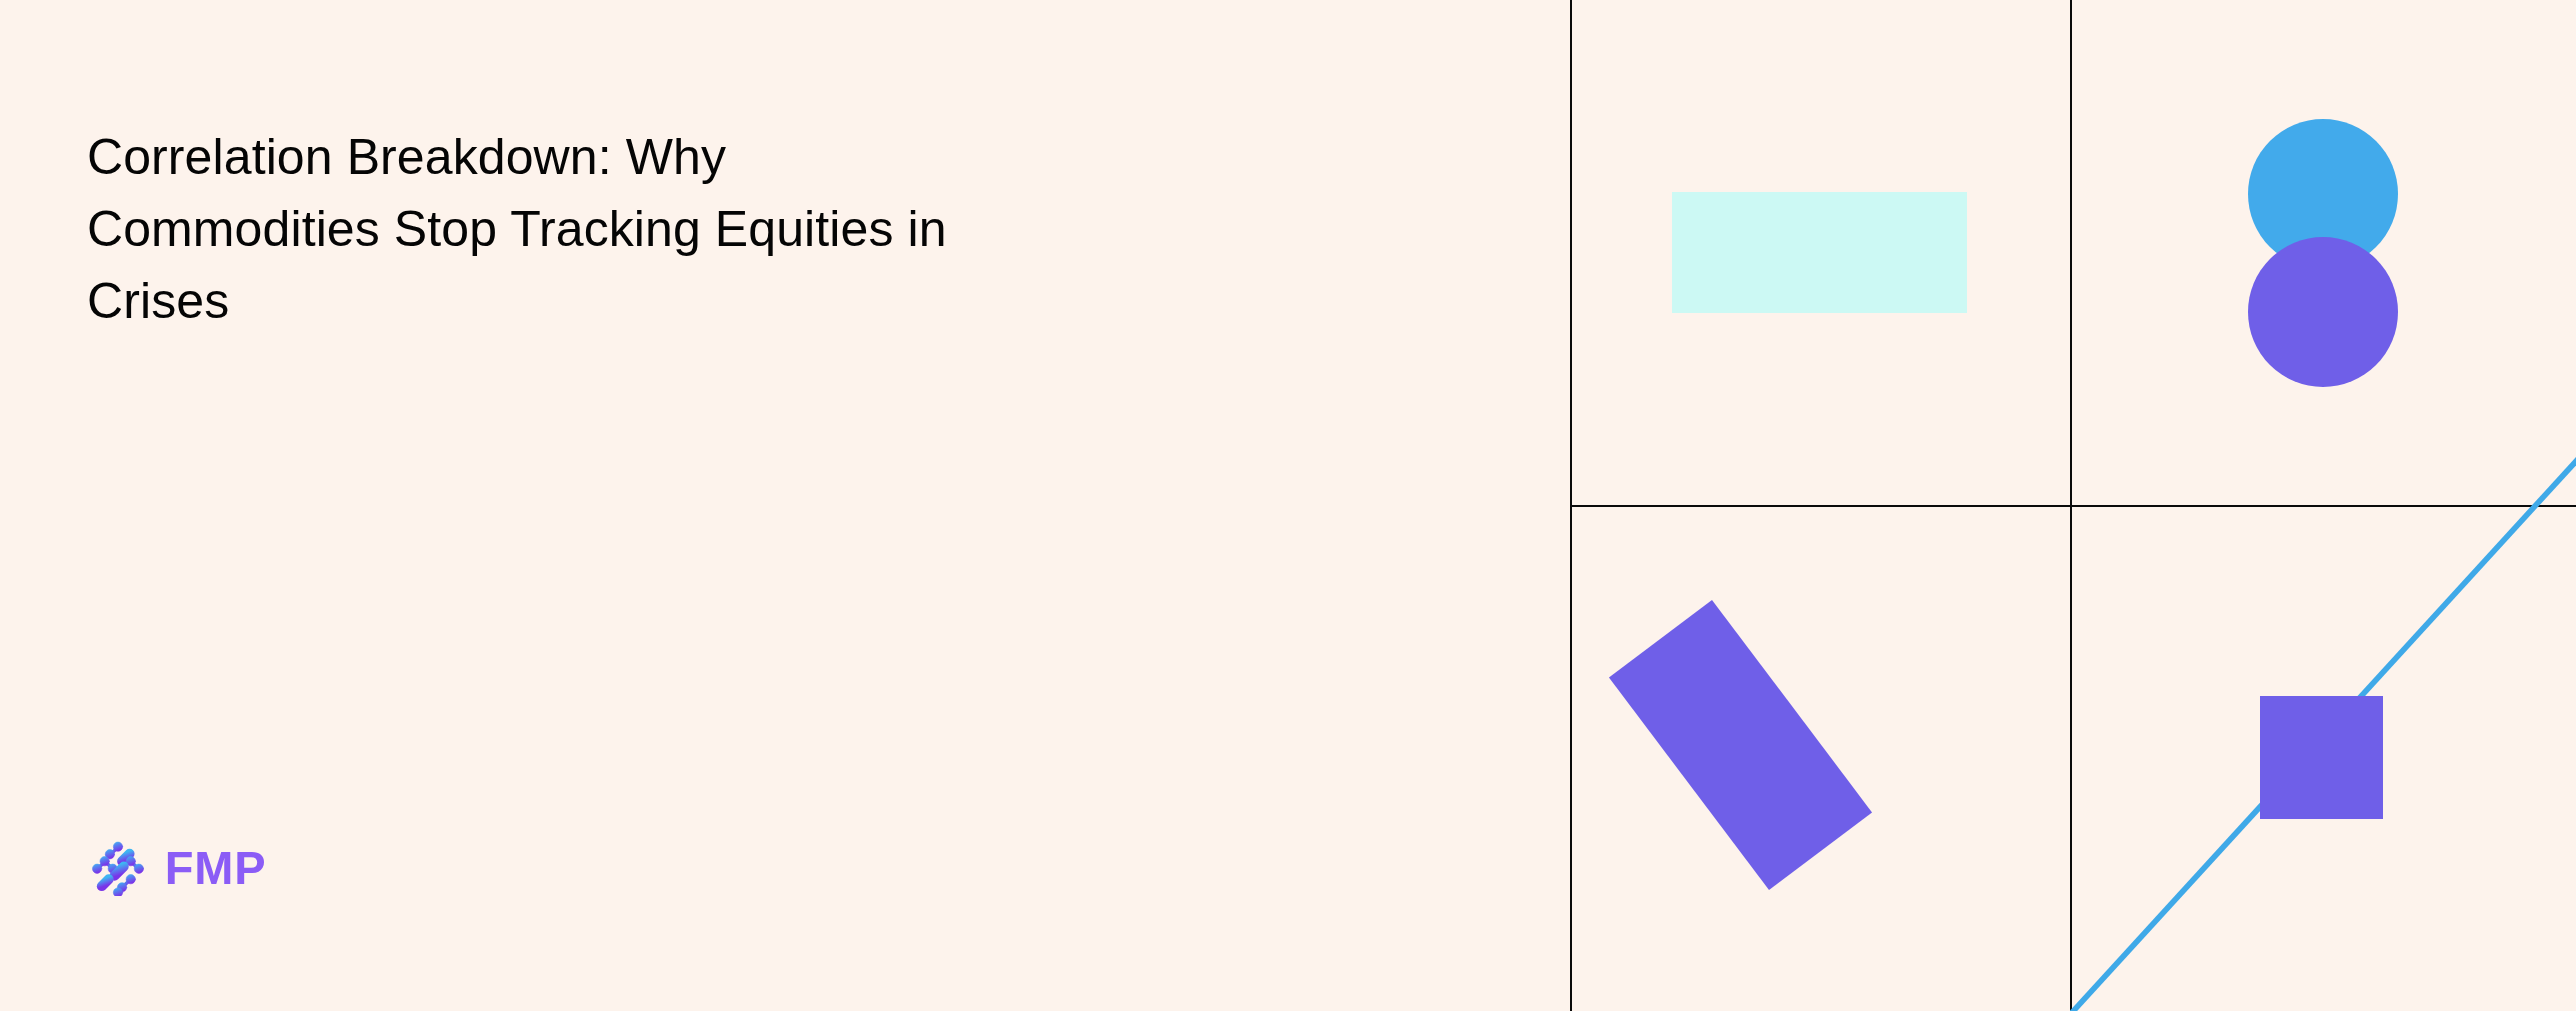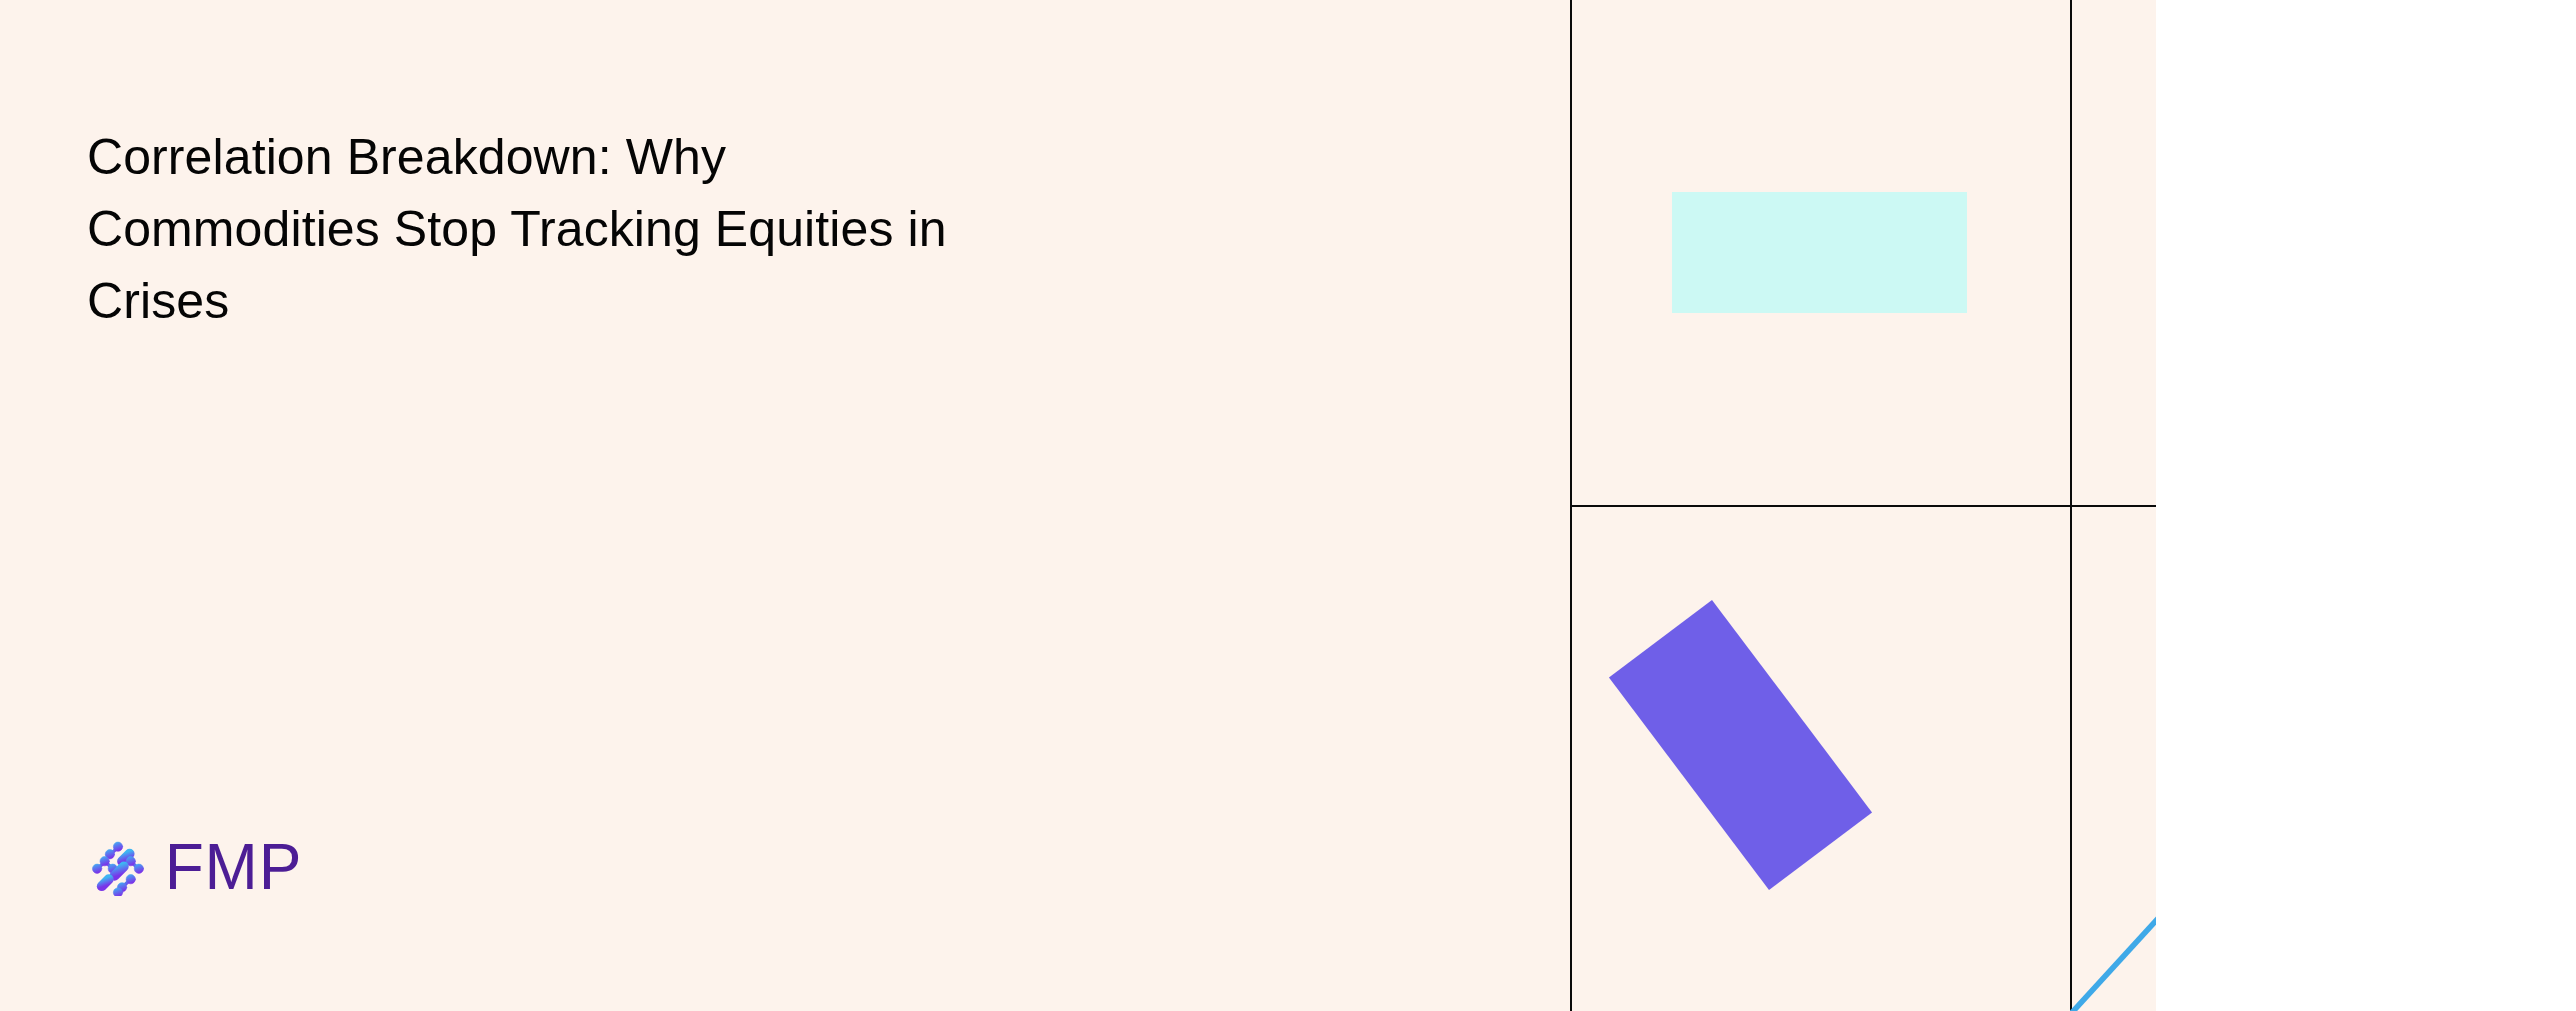--- a/index.html
+++ b/index.html
@@ -8,21 +8,21 @@
   }
   body {
     width: 2576px;
     height: 1011px;
     overflow: hidden;
     font-family: "Liberation Sans", sans-serif;
   }
 
   #canvas {
     position: relative;
-    width: 2156px;
+    width: 2576px;
     height: 1011px;
     background: #FDF3EC;
     overflow: hidden;
   }
 
   
   #headline {
     position: absolute;
     left: 87px;
     top: 87px;
@@ -44,23 +44,23 @@
     align-items: center;
     gap: 17.7px;
     height: 56px;
   }
   #brand-mark {
     display: block;
     width: 58px;
     height: 58px;
   }
   #brand-word {
-    font-size: 64px;
-    font-weight: 400;
-    color: #4c1d95;
+    font-size: 47px;
+    font-weight: 700;
+    color: #8b5cf6;
     letter-spacing: 0.8px;
     line-height: 1;
   }
 
   
   #deco {
     position: absolute;
     left: 0;
     top: 0;
     width: 2576px;

